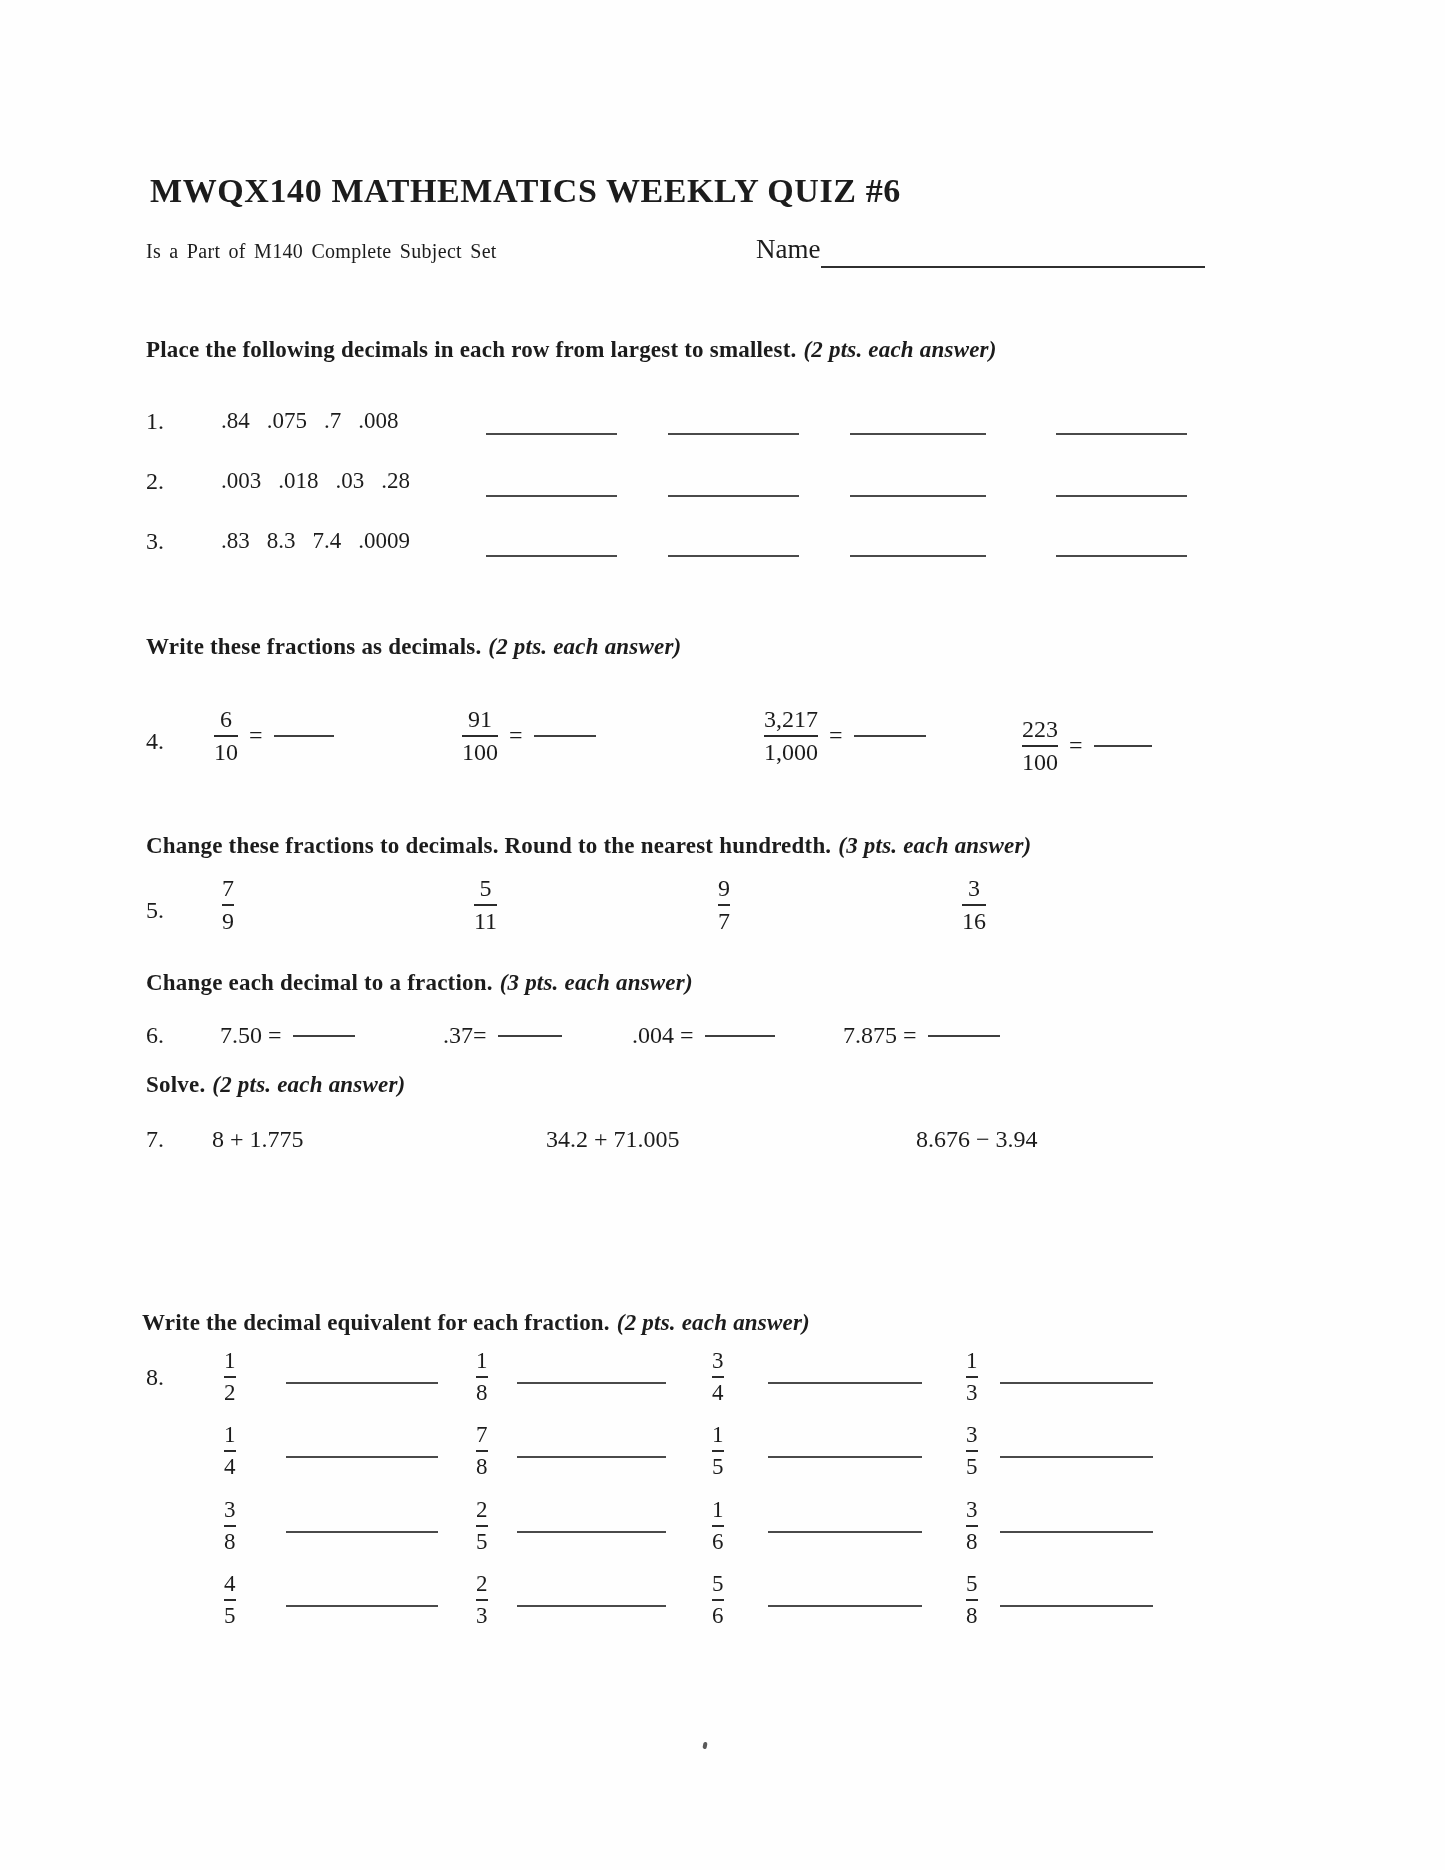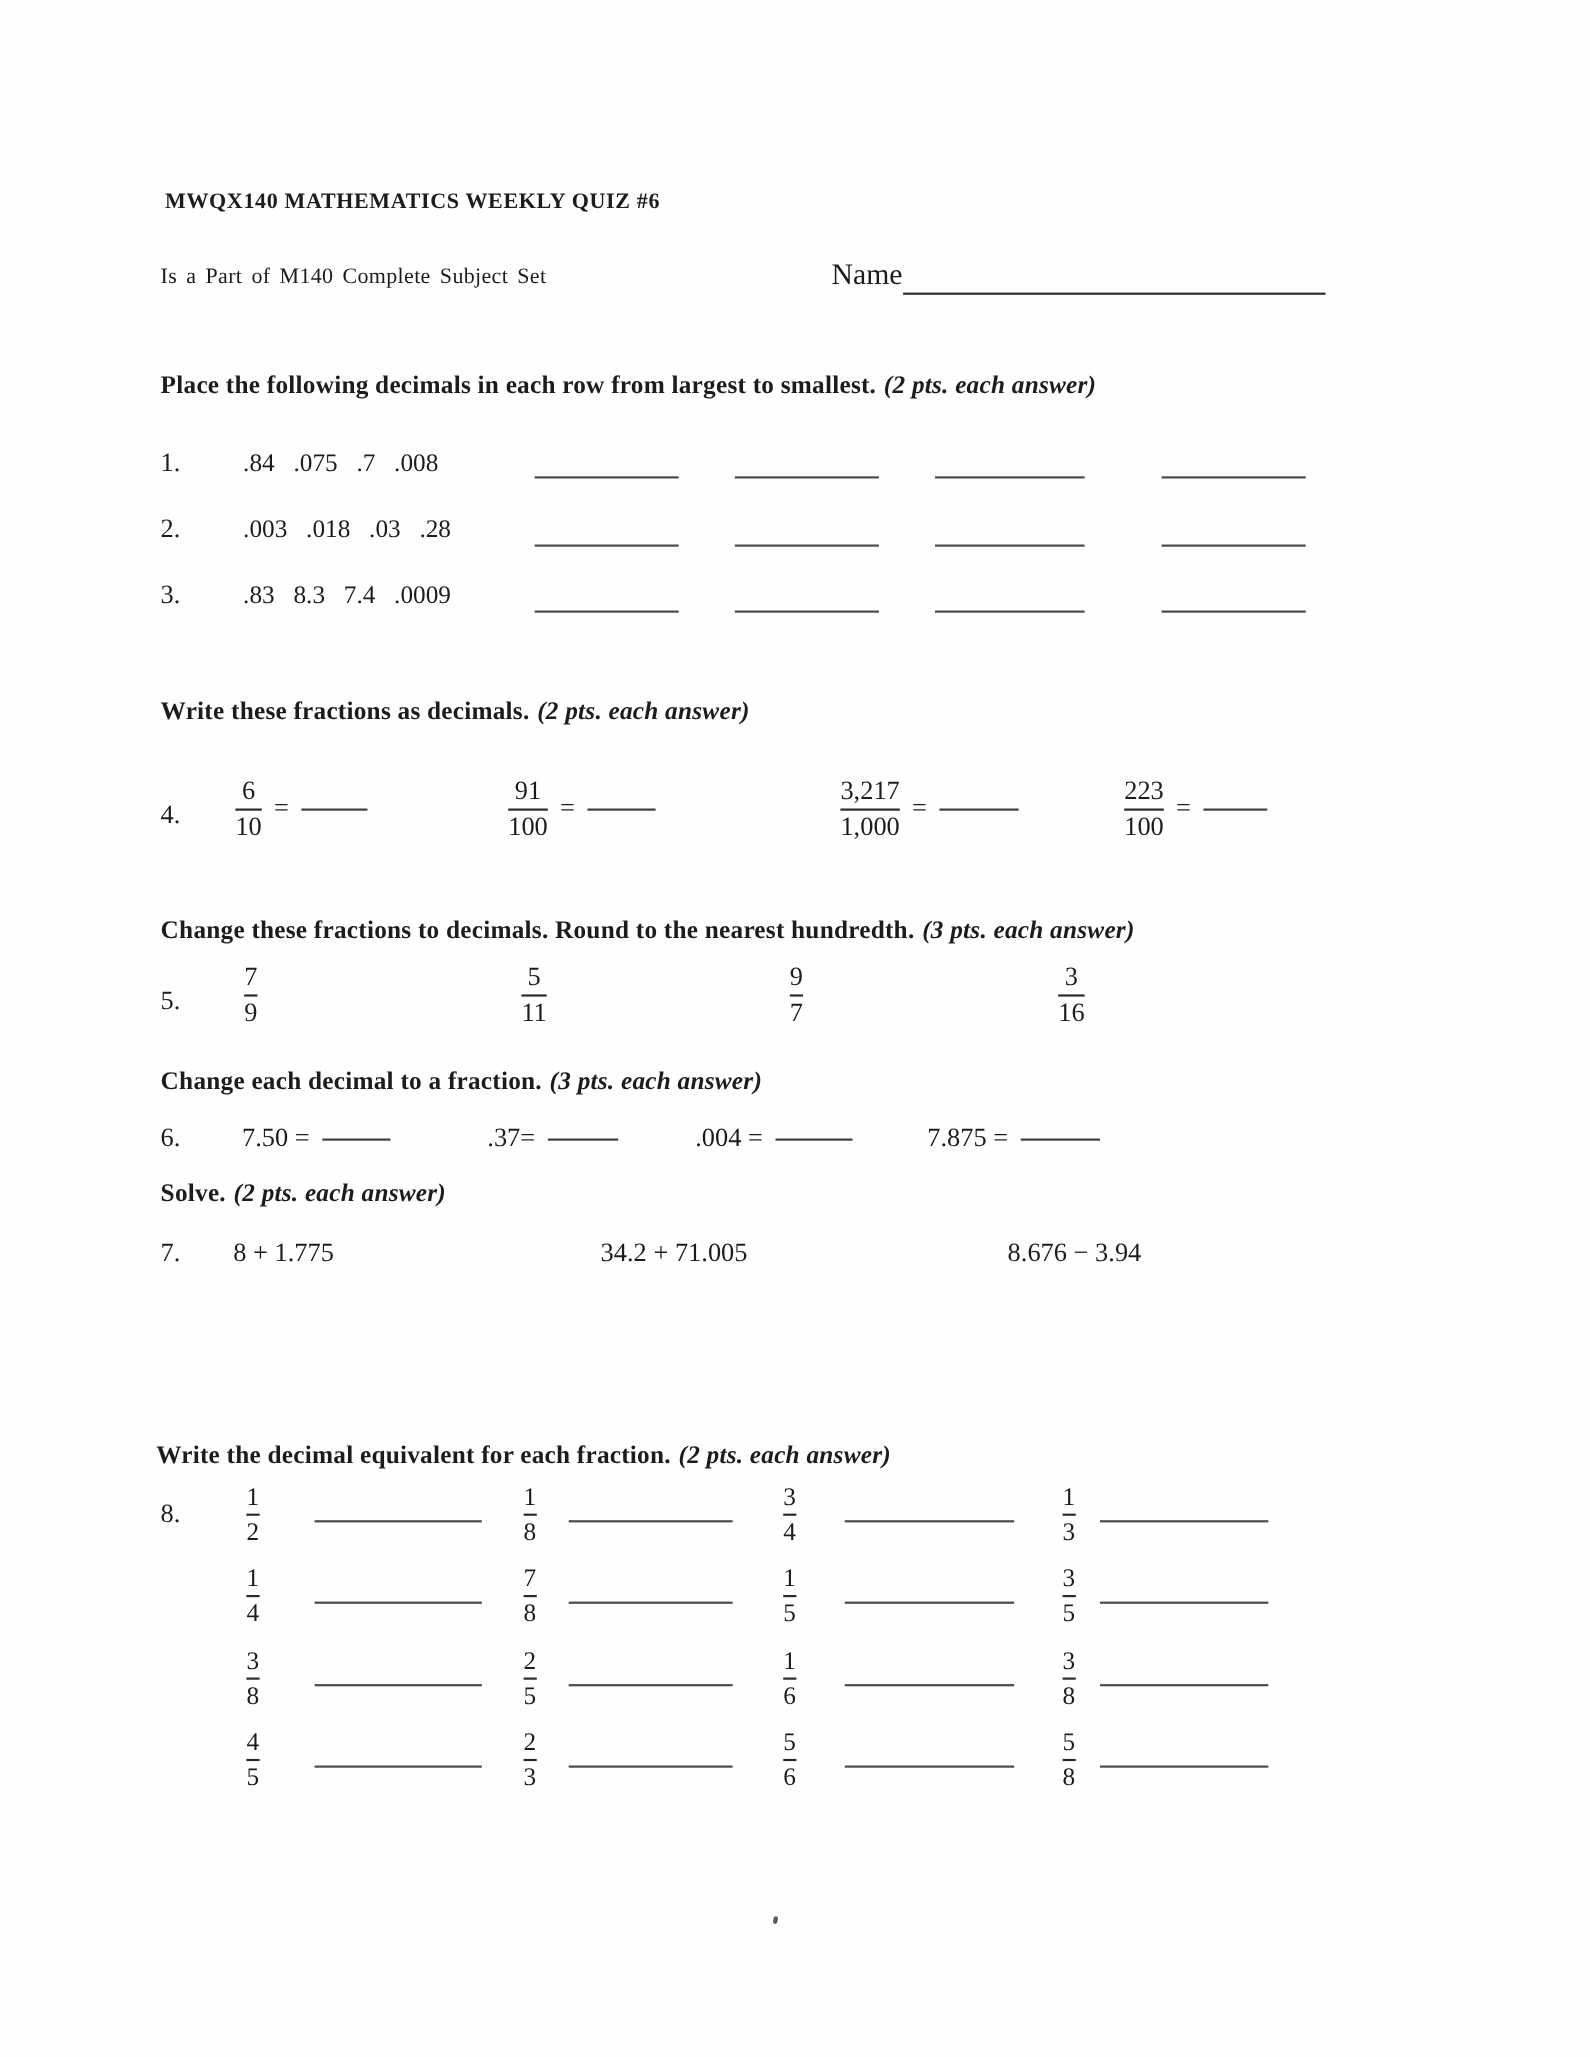--- a/index.html
+++ b/index.html
@@ -7,21 +7,21 @@
   .page {
     position: relative;
     width: 1445px;
     height: 1870px;
     background: #fefefe;
     font-family: "Liberation Serif", "DejaVu Serif", serif;
     color: #1c1c1c;
     overflow: hidden;
   }
   .abs { position: absolute; }
-  .title { font-size: 20px; font-weight: bold; letter-spacing: .6px; white-space: nowrap; }
+  .title { font-size: 34px; font-weight: bold; letter-spacing: .6px; white-space: nowrap; }
   .subtitle { font-size: 20px; word-spacing: 3px; letter-spacing: .3px; white-space: nowrap; text-align: right; }
   .namelabel { font-size: 27px; }
   .nameline { height: 0; border-bottom: 2px solid #2f2f2f; }
   .heading { font-size: 23px; font-weight: bold; letter-spacing: .2px; white-space: nowrap; }
   .pts { font-style: italic; margin-left: 7px; }
   .row { position: absolute; left: 0; width: 100%; }
   .row > * { position: absolute; }
   .qnum { font-size: 24px; }
   .vals { display: flex; gap: 17px; font-size: 23px; white-space: nowrap; }
   .ansline { height: 0; border-bottom: 2px solid #4a4a4a; }
@@ -116,21 +116,21 @@
     </div>
     <div class="fitem" style="left:764px;">
       <span class="frac">
         <span class="fnum">3,217</span>
         <span class="fbar"></span>
         <span class="fden">1,000</span>
       </span>
       <span>=</span>
       <span class="dash" style="width:72px;"></span>
     </div>
-    <div class="fitem" style="left:1022px;">
+    <div class="fitem" style="left:1022px;margin-top:10px;">
       <span class="frac">
         <span class="fnum">223</span>
         <span class="fbar"></span>
         <span class="fden">100</span>
       </span>
       <span>=</span>
       <span class="dash" style="width:58px;"></span>
     </div>
   </div>
 

